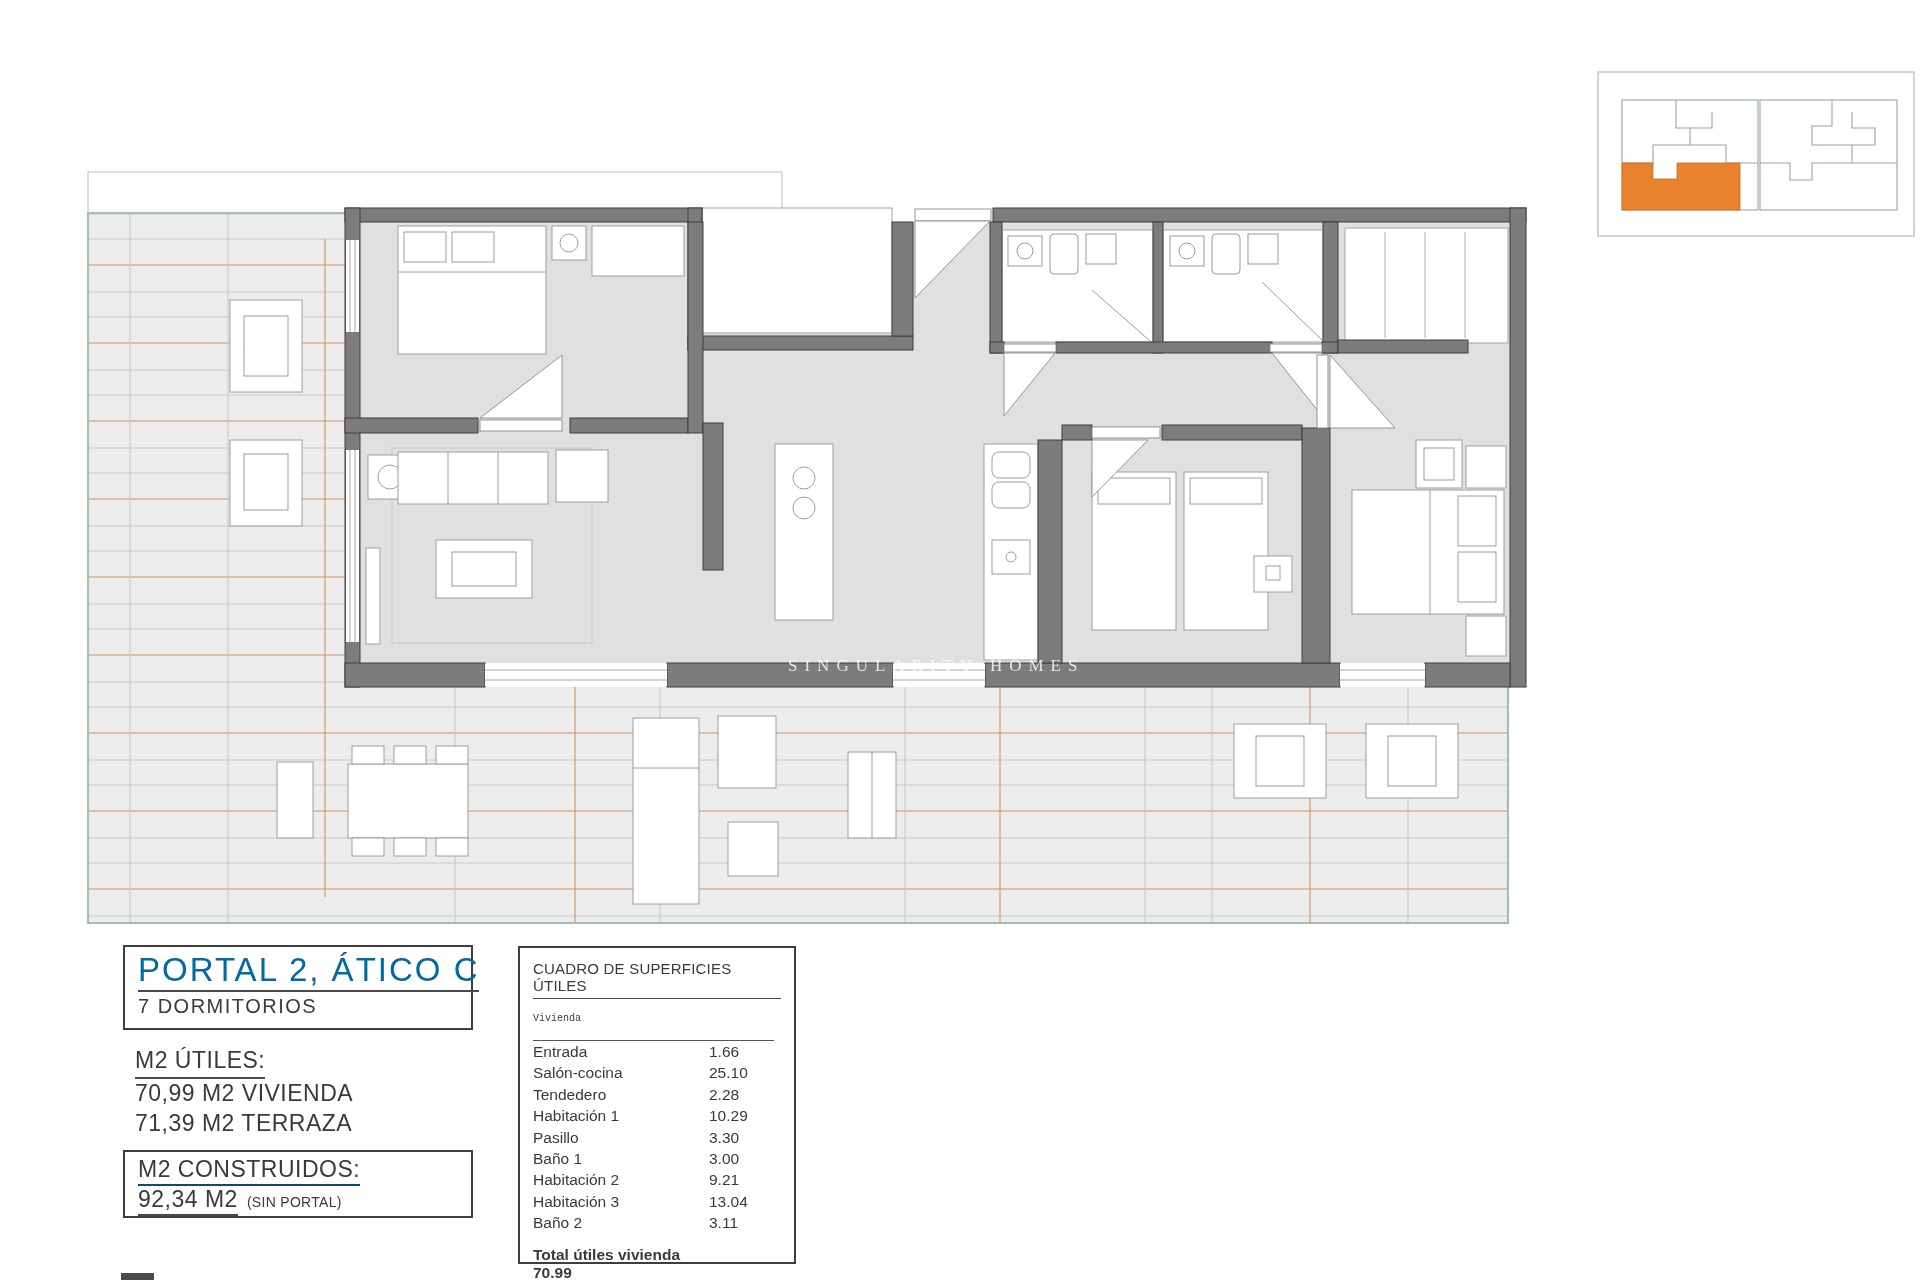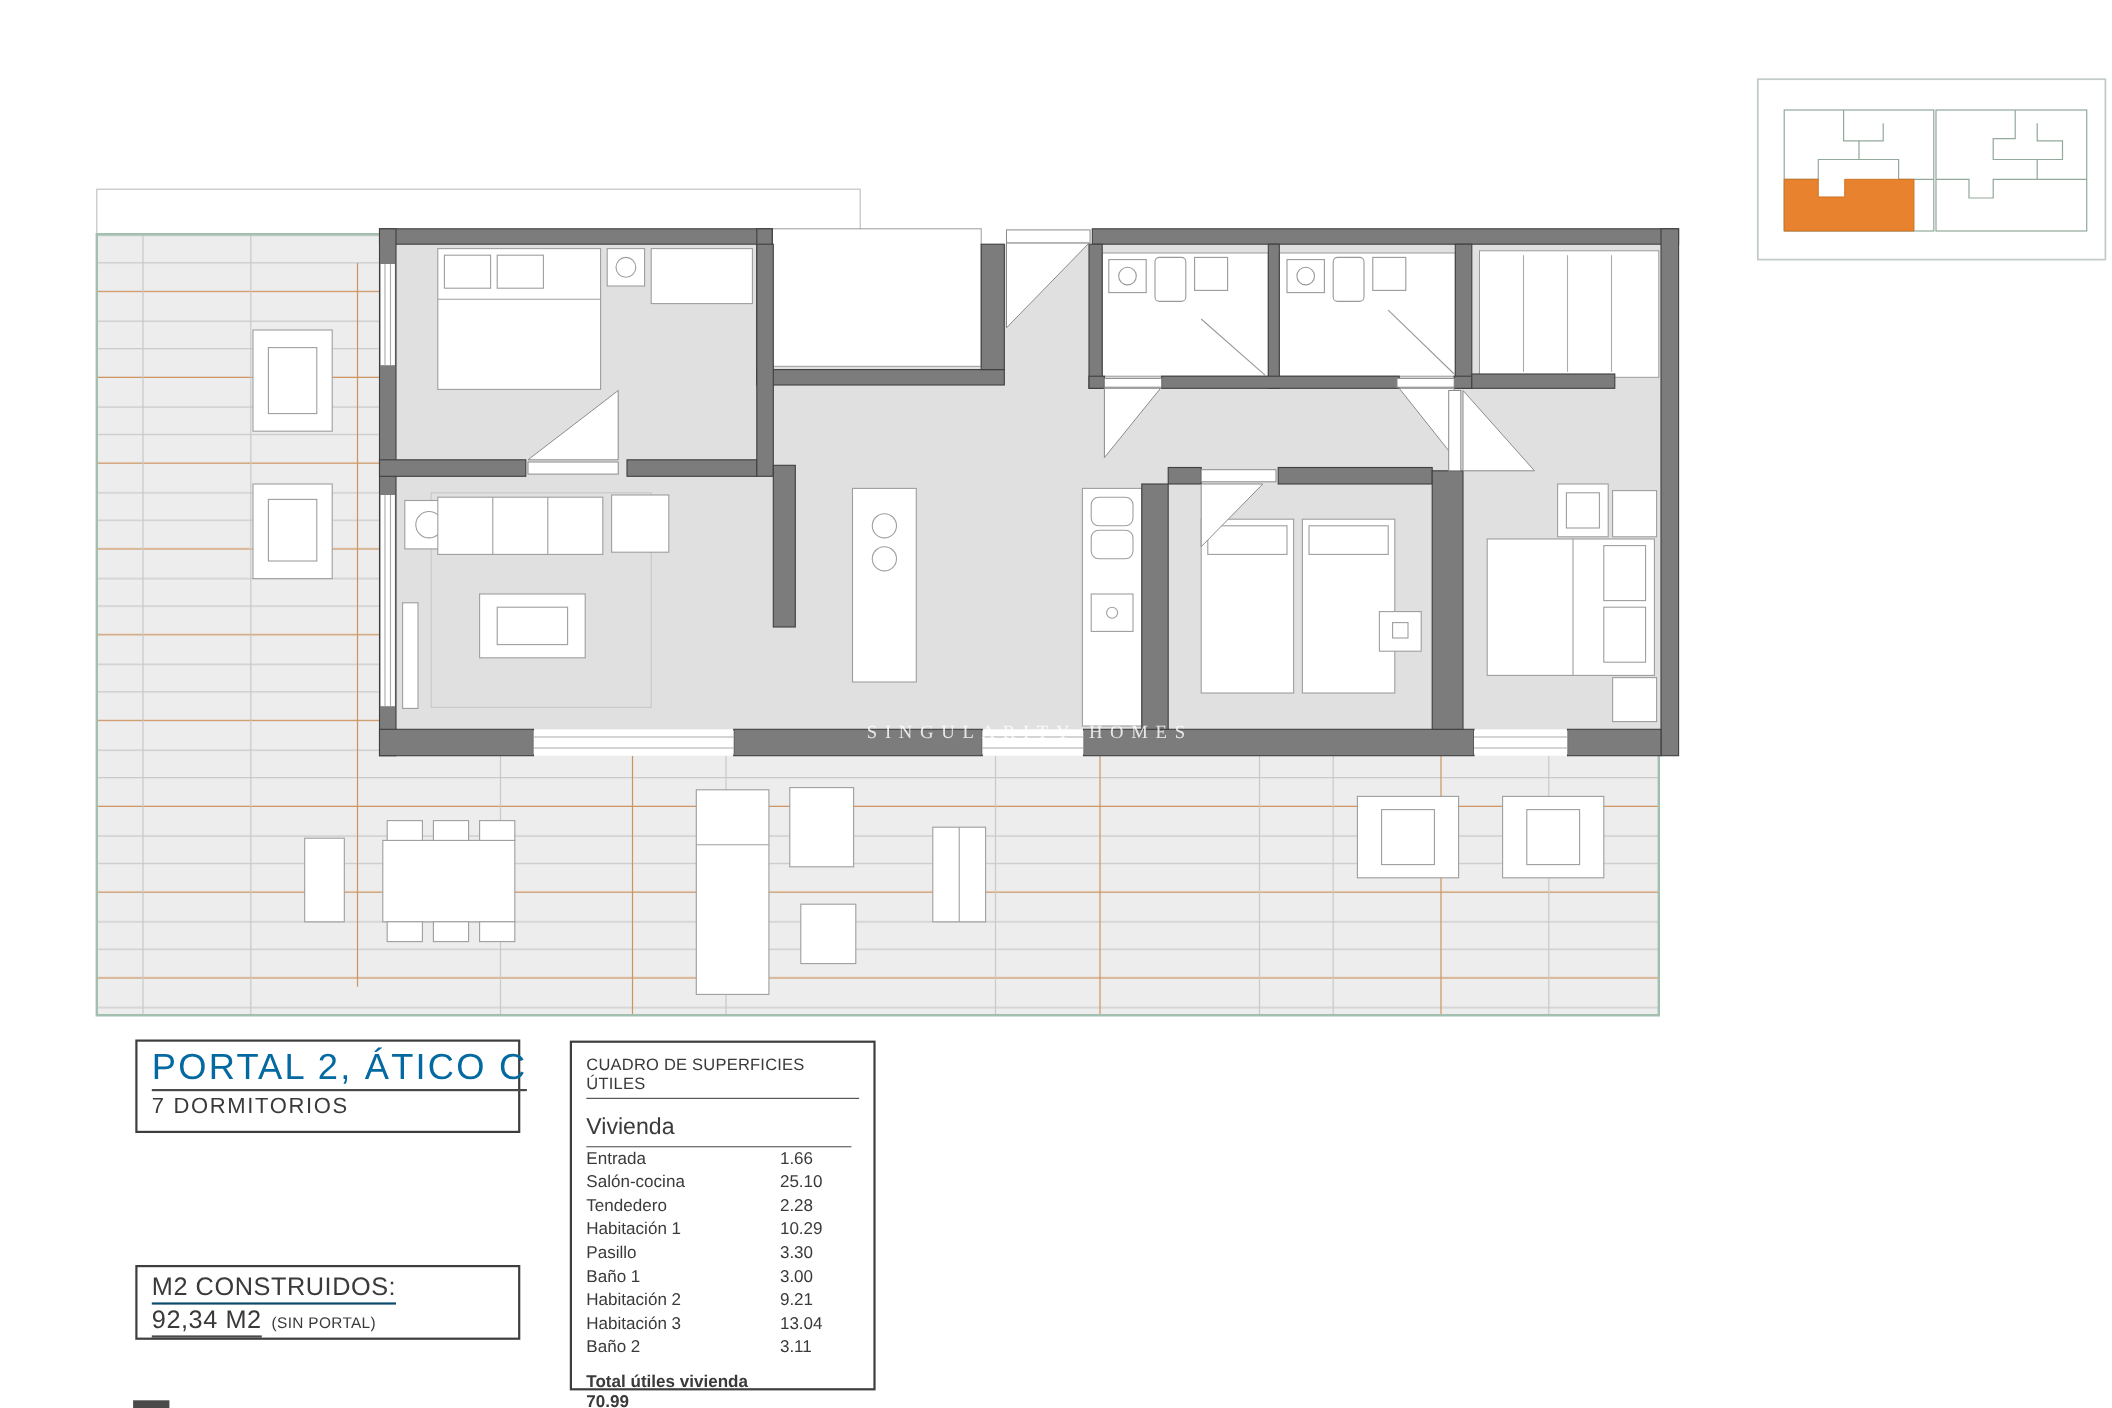--- a/index.html
+++ b/index.html
@@ -18,21 +18,21 @@
   #utiles{left:135px;top:1046px;font-size:23px;line-height:1.3;color:#3a3a3a;letter-spacing:.5px;}
   #utiles .u-label{display:inline-block;border-bottom:2px solid #4a4a4a;padding-bottom:1px;}
   
   #construidos{left:123px;top:1150px;width:350px;height:68px;border:2.5px solid #3e3e3e;padding:4px 13px;background:#fff;font-size:23px;letter-spacing:.5px;}
   #construidos .c-label{display:inline-block;border-bottom:2px solid #0c4a6e;padding-bottom:1px;}
   #construidos .c-value{display:inline-block;border-bottom:2px solid #4a4a4a;padding-bottom:1px;}
   #construidos .c-note{font-size:14px;margin-left:9px;letter-spacing:.3px;}
   
   #surf-table{left:518px;top:946px;width:278px;height:318px;border:2.5px solid #3e3e3e;padding:12px 13px;background:#fff;}
   #surf-table .t-title{font-size:15px;letter-spacing:.2px;border-bottom:1.5px solid #474747;padding-bottom:4px;}
-  #surf-table .t-group{margin-top:14px;font-size:21px;border-bottom:1.2px solid #555;padding-bottom:5px;width:97%;}
+  #surf-table .t-group{margin-top:14px;font-size:10px;border-bottom:1.2px solid #555;padding-bottom:16px;width:97%;font-family:Liberation Mono, monospace;}
   #surf-table .t-row{display:flex;font-size:15.5px;line-height:21.4px;}
   #surf-table .t-row .lab{width:176px;flex:none;}
   #surf-table .t-total{display:flex;margin-top:12px;font-size:15.5px;font-weight:bold;
     border-bottom:1.7px solid #333;padding-bottom:4px;width:97%;flex-direction:column;}
   #surf-table .t-total .lab{width:176px;flex:none;}
   
   #watermark{left:788px;top:656px;width:290px;text-align:center;font-family:"Liberation Serif",serif;
     font-size:17px;letter-spacing:7px;color:#ffffff;opacity:.82;z-index:6;white-space:nowrap;}
   
   #frag{left:121px;top:1273px;width:33px;height:7px;background:#4a4a4a;}
@@ -263,20 +263,25 @@
     </g>
   </svg>
 
   <div id="watermark" class="abs">SINGULARITY HOMES</div>
 
   <div id="title-box" class="abs">
     <div class="pt-title">PORTAL 2, ÁTICO C</div>
     <div class="pt-sub">7 DORMITORIOS</div>
   </div>
 
+  <div id="utiles" class="abs">
+    <div><span class="u-label">M2 ÚTILES:</span></div>
+    <div>70,99 M2 VIVIENDA</div>
+    <div>71,39 M2 TERRAZA</div>
+  </div>
 
   <div id="construidos" class="abs">
     <div><span class="c-label">M2 CONSTRUIDOS:</span></div>
     <div>
       <span class="c-value">92,34 M2</span><span class="c-note">(SIN PORTAL)</span>
     </div>
   </div>
 
   <div id="surf-table" class="abs">
     <div class="t-title">CUADRO DE SUPERFICIES ÚTILES</div>

